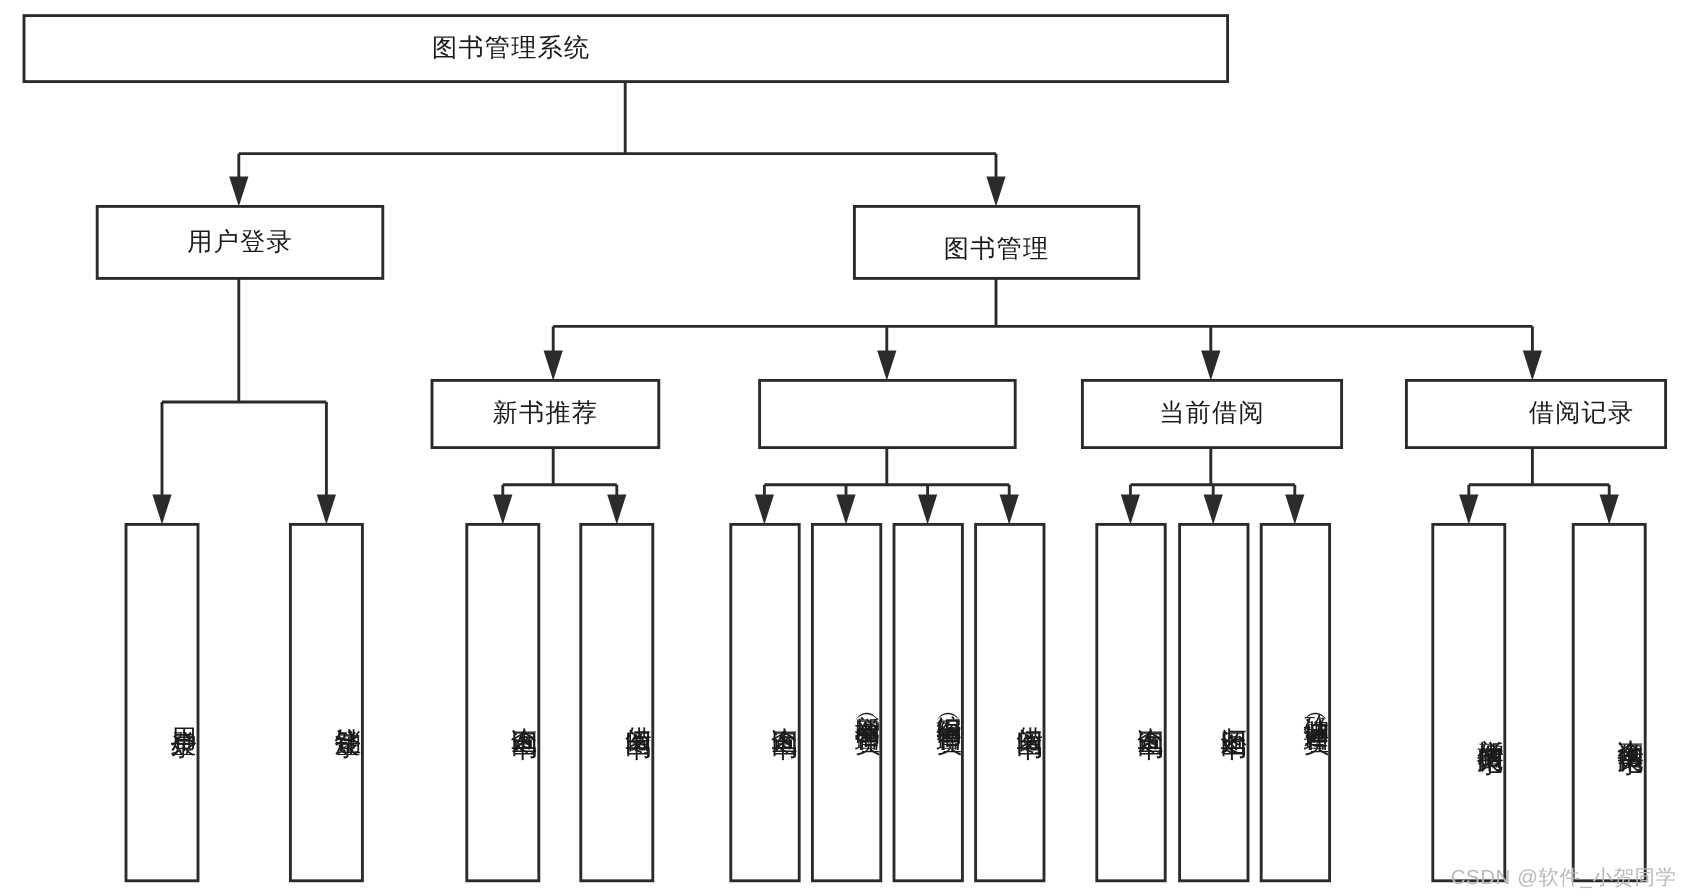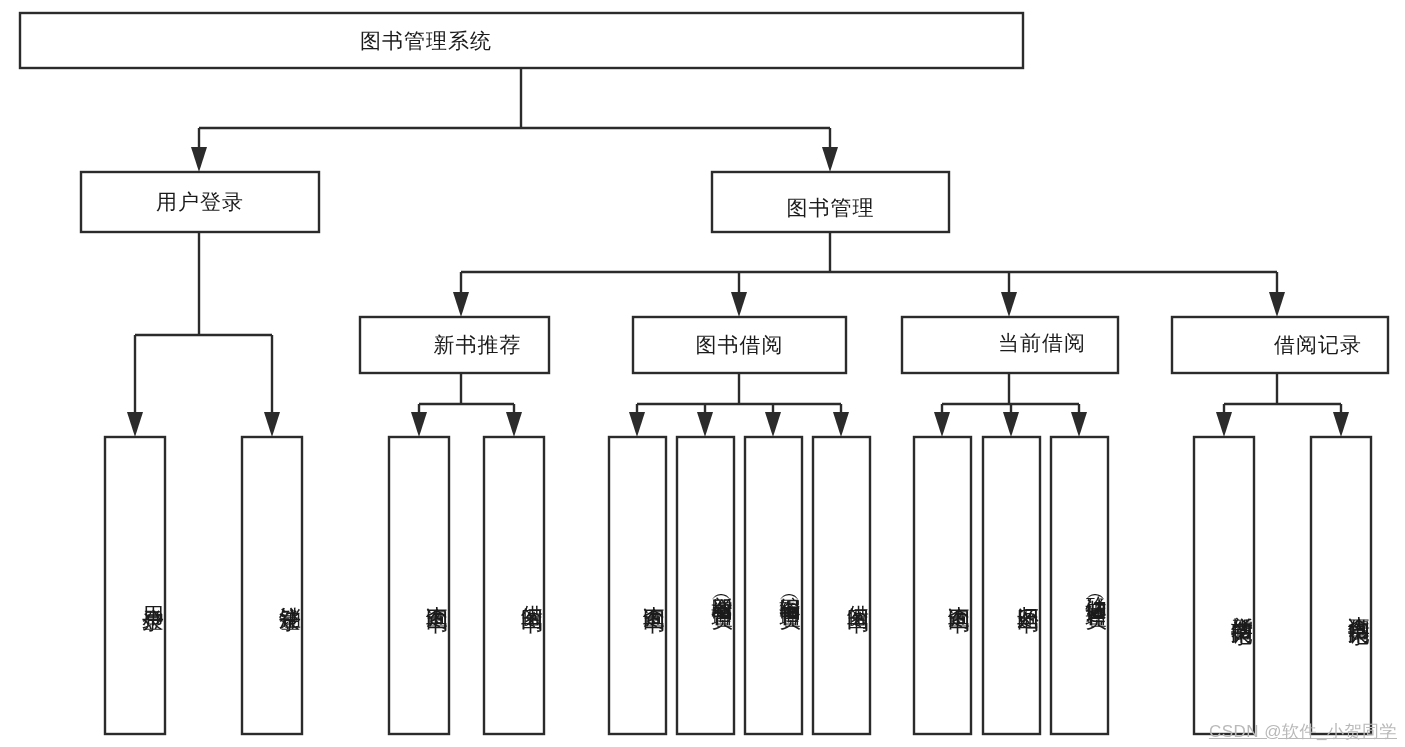--- a/index.html
+++ b/index.html
@@ -70,21 +70,20 @@
   }
   .watermark {
     position: absolute;
     right: 8px;
     bottom: 4px;
     font-size: 17px;
     color: #b9b9b9;
     letter-spacing: 0.5px;
     white-space: nowrap;
     pointer-events: none;
-    text-decoration: underline;
   }
 </style>
 </head>
 <body>
 
 <div id="diagram-root">
 
   <svg id="tree-svg" viewBox="0 0 1405 747">
     <defs></defs>
 
@@ -175,25 +174,24 @@
     <path class="connector" d="M 1341 404 L 1341 417"></path>
     <polygon class="arrow-head" points="1341,437 1333,412 1349,412"></polygon>
   </svg>
 
   <div class="node-label-h" style="left:20px; top:13px; width:812px; height:55px;">图书管理系统</div>
 
   <div class="node-label-h" style="left:81px; top:172px; width:238px; height:60px;">用户登录</div>
 
   <div class="node-label-h" style="left:712px; top:172px; width:237px; height:72px;">图书管理</div>
 
-  <div class="node-label-h" style="left:360px; top:317px; width:189px; height:56px;padding-left:23px;">新书推荐</div>
-
-  <div class="node-label-h" style="left:633px; top:317px; width:213px; height:56px;">图书借阅</div>
-
-  <div class="node-label-h" style="left:934px; top:317px; width:216px; height:56px;font-family:Liberation Mono, monospace;">当前借阅</div>
+  <div class="node-label-h" style="left:360px; top:317px; width:189px; height:56px;">新书推荐</div>
+
+
+  <div class="node-label-h" style="left:902px; top:317px; width:216px; height:56px;">当前借阅</div>
 
   <div class="node-label-h" style="left:1172px; top:317px; width:216px; height:56px;margin-left:38px;">借阅记录</div>
 
   <div class="node-label-v" style="left:105px; top:437px; width:60px; height:297px;">用户登录</div>
   <div class="node-label-v" style="left:242px; top:437px; width:60px; height:297px;">注销登录</div>
 
   <div class="node-label-v" style="left:389px; top:437px; width:60px; height:297px;">查询图书</div>
   <div class="node-label-v" style="left:484px; top:437px; width:60px; height:297px;">借阅图书</div>
 
   <div class="node-label-v" style="left:609px; top:437px; width:57px; height:297px;">查询图书</div>

